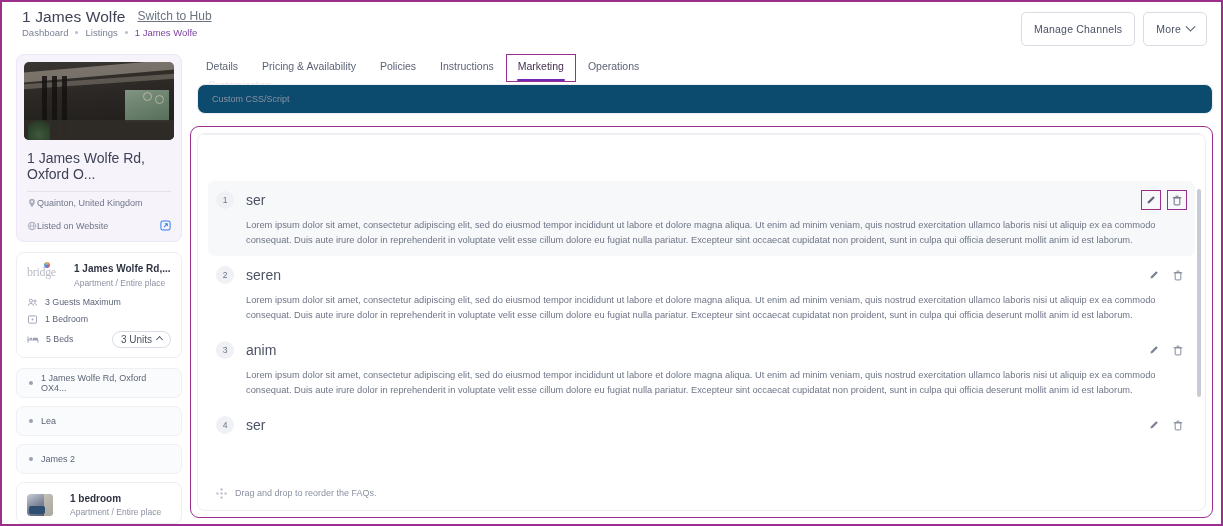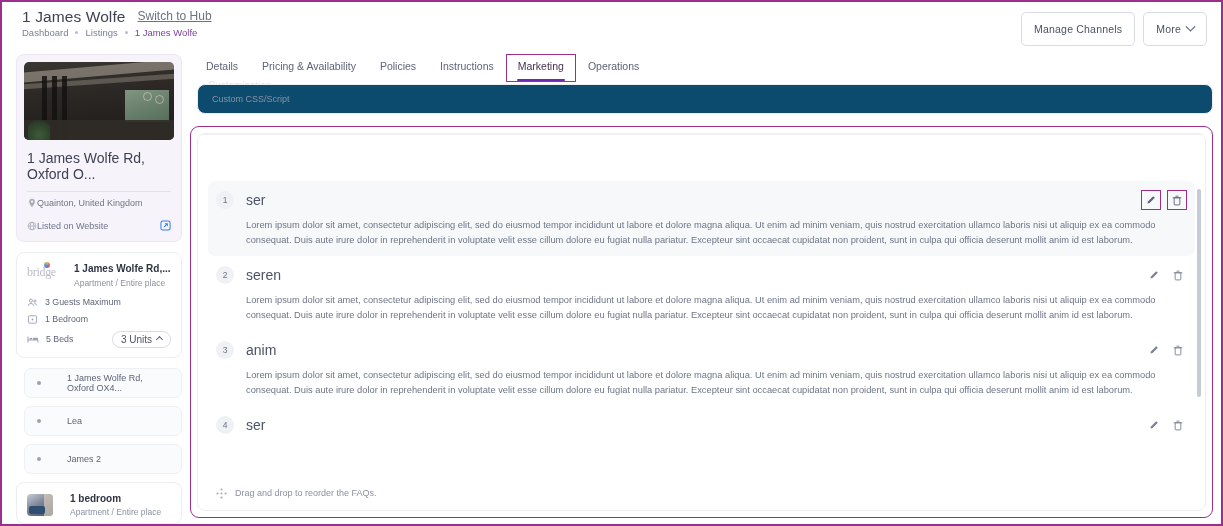--- a/index.html
+++ b/index.html
@@ -81,24 +81,24 @@
   .lcard-sub { font-size: 8.5px; color: #8b91a1; margin-top: 2px; }
   .spec { display: flex; align-items: center; gap: 7px; padding: 3px 10px; font-size: 8.8px; color: #5d6478; }
   .spec:last-of-type { padding-bottom: 9px; }
   .units-pill {
     margin-left: auto; border: 1px solid #d8dbe3; border-radius: 11px; height: 17px;
     display: flex; align-items: center; gap: 5px; padding: 0 8px; font-size: 10px; color: #4c5365; cursor: pointer;
   }
   .caret-up { width: 5px; height: 5px; border-left: 1.3px solid #5d6478; border-top: 1.3px solid #5d6478; transform: rotate(45deg); }
 
   .unit-item {
-    display: flex; align-items: center; gap: 26px;
+    display: flex; align-items: center; gap: 8px;
     background: #fafbfc; border: 1px solid #eef0f4; border-radius: 7px;
     height: 30px; padding: 0 12px; margin-bottom: 8px;
-    font-size: 9px; color: #5d6478; cursor: pointer; margin-left: 8px;
+    font-size: 9px; color: #5d6478; cursor: pointer;
   }
   .bullet { width: 4px; height: 4px; border-radius: 50%; background: #9aa1b3; flex: 0 0 4px; }
 
   .photo-thumb { width: 26px; height: 22px; border-radius: 4px; flex: 0 0 26px;
     background: linear-gradient(150deg,#c8cdd6 0%,#7d8799 45%,#445066 100%); overflow: hidden; position: relative; }
   .photo-thumb .bed { position: absolute; left: 2px; bottom: 2px; width: 16px; height: 8px; background: #2f4f72; border-radius: 2px; }
   .photo-thumb .wall { position: absolute; right: 0; top: 0; width: 9px; height: 100%; background: rgba(215,205,186,.7); }
 
   
   .main { position: absolute; left: 188px; top: 52px; right: 8px; bottom: 6px; }

